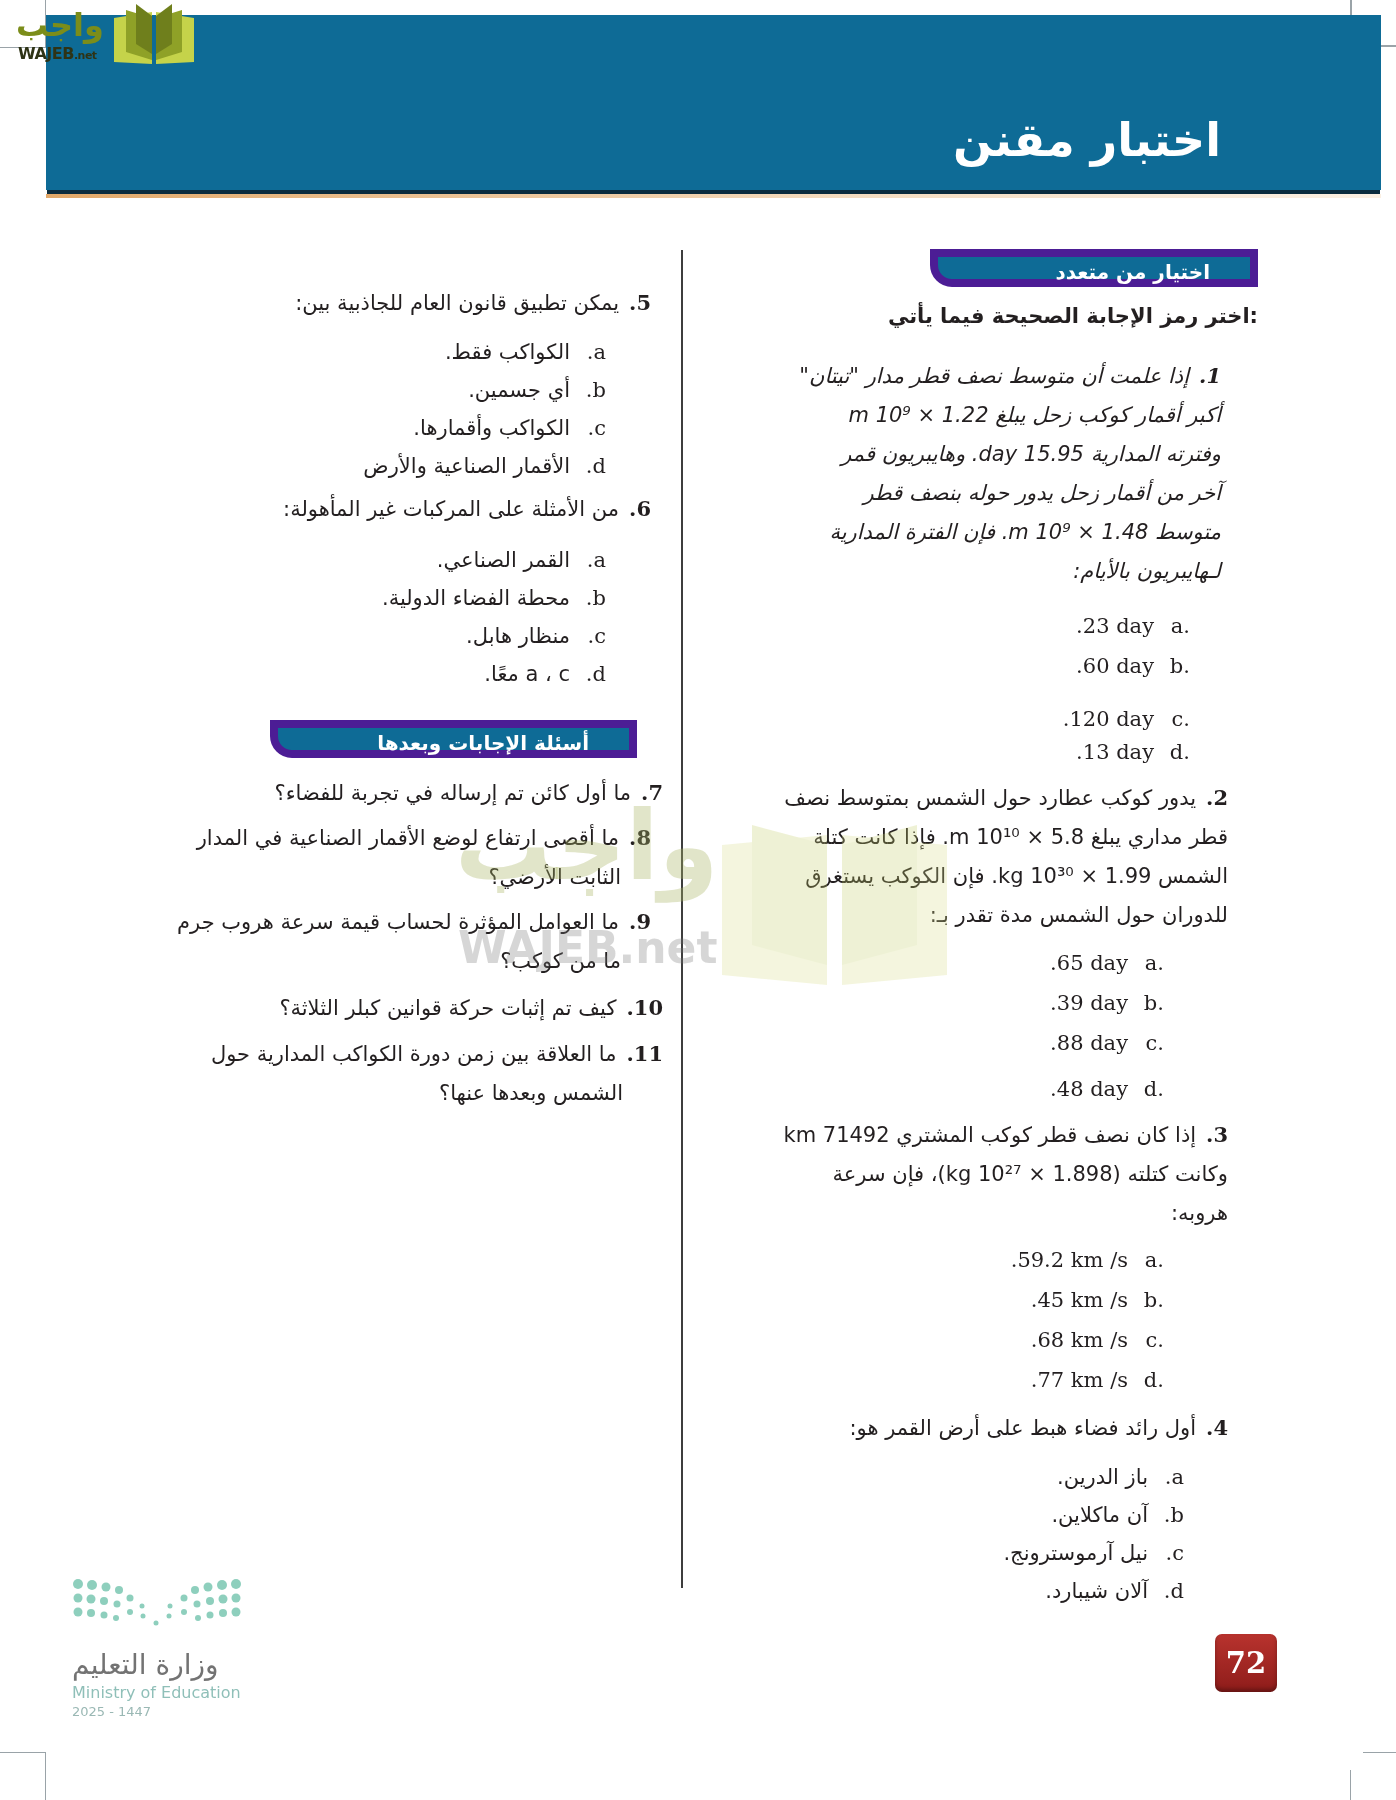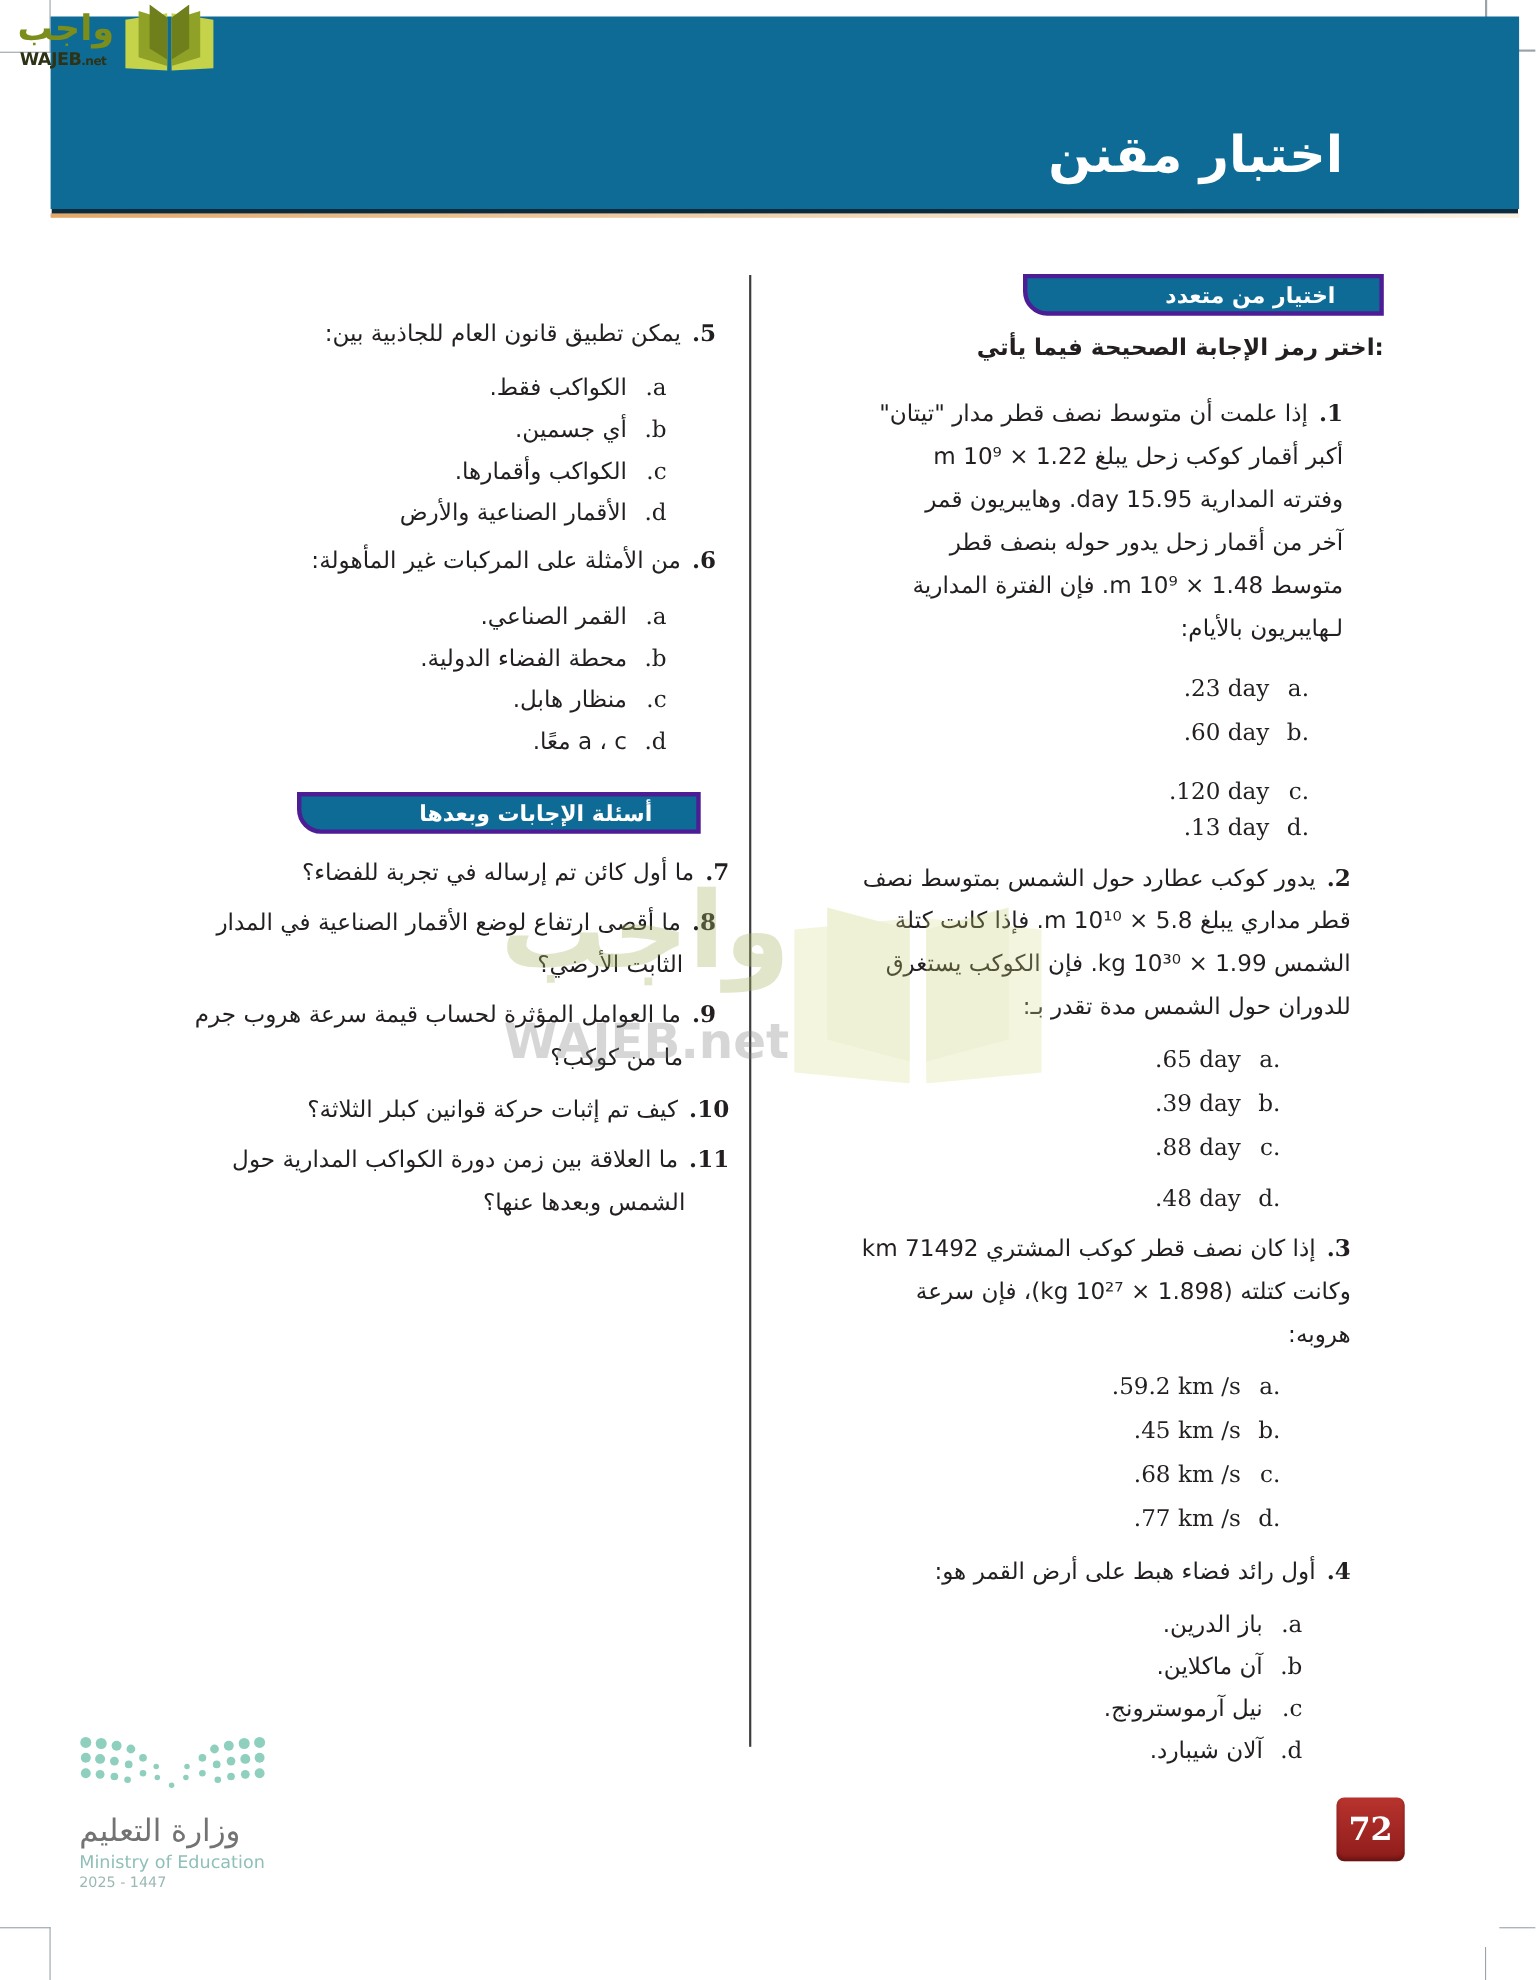--- a/index.html
+++ b/index.html
@@ -28,21 +28,21 @@
     
     .logo { position: absolute; left: 6px; top: 4px; width: 185px; height: 60px; }
     .logo-ar { position: absolute; left: 10px; top: 2px; font-family: "DejaVu Sans", sans-serif; font-weight: bold; font-size: 32px; color: #7b8d1a; direction: rtl; }
     .logo-en { position: absolute; left: 12px; top: 40px; font-family: "DejaVu Sans", sans-serif; font-weight: bold; font-size: 16px; color: #2e3315; letter-spacing: -0.5px; }
     .logo-en small { font-size: 11px; }
     .logo-book { position: absolute; left: 106px; top: 0; width: 84px; height: 62px; }
 
     
     .section-pill {
       position: absolute; height: 38px; background: #0e6b96; color: #fff;
-      border: 4px solid #4c1d95; border-bottom-left-radius: 22px;
+      border: 8px solid #4c1d95; border-bottom-left-radius: 22px;
       font-family: "DejaVu Sans", sans-serif; font-weight: bold; font-size: 20px;
       direction: rtl; text-align: right; padding: 3px 40px 0 0;
     }
     .instruction { position: absolute; right: 138px; top: 304px; font-family: "DejaVu Sans", sans-serif; font-weight: bold; font-size: 21px; }
 
     .q { position: absolute; direction: rtl; text-align: justify; font-family: "DejaVu Sans", sans-serif; font-size: 21px; line-height: 39px; }
     .q .num { font-family: "DejaVu Serif", serif; font-weight: bold; margin-left: 10px; }
 
     .opt { position: absolute; direction: rtl; font-size: 21px; line-height: 40px; white-space: nowrap; }
     .opt .letter { font-family: "DejaVu Serif", serif; display: inline-block; width: 36px; }
@@ -96,21 +96,21 @@
     <polygon points="14,6 40,14 40,56 14,48" fill="#8fa127"></polygon>
     <polygon points="70,6 44,14 44,56 70,48" fill="#8fa127"></polygon>
     <polygon points="24,0 40,12 40,50 24,40" fill="#6f7f1c"></polygon>
     <polygon points="60,0 44,12 44,50 60,40" fill="#6f7f1c"></polygon>
   </svg>
 </div>
 
 <div class="section-pill" style="left:930px;top:249px;width:328px;">اختيار من متعدد</div>
 <div class="instruction">اختر رمز الإجابة الصحيحة فيما يأتي:</div>
 
-<div class="q" style="right:175px;top:356px;width:440px;">
+<div class="q" style="right:175px;top:356px;width:440px;font-style:italic;">
   <div><span class="num">1.</span><span>إذا علمت أن متوسط نصف قطر مدار "تيتان"</span></div>
   <div>أكبر أقمار كوكب زحل يبلغ 1.22 × 10⁹ m</div>
   <div>وفترته المدارية 15.95 day. وهايبريون قمر</div>
   <div>آخر من أقمار زحل يدور حوله بنصف قطر</div>
   <div>متوسط 1.48 × 10⁹ m. فإن الفترة المدارية</div>
   <div>لـهايبريون بالأيام:</div>
 </div>
 <div class="opt" style="right:206px;top:606px;"><span class="letter">.a</span><span class="txt-en">.23 day</span></div>
 <div class="opt" style="right:206px;top:646px;"><span class="letter">.b</span><span class="txt-en">.60 day</span></div>
 <div class="opt" style="right:206px;top:686px;margin-top:13px;"><span class="letter">.c</span><span class="txt-en">.120 day</span></div>

